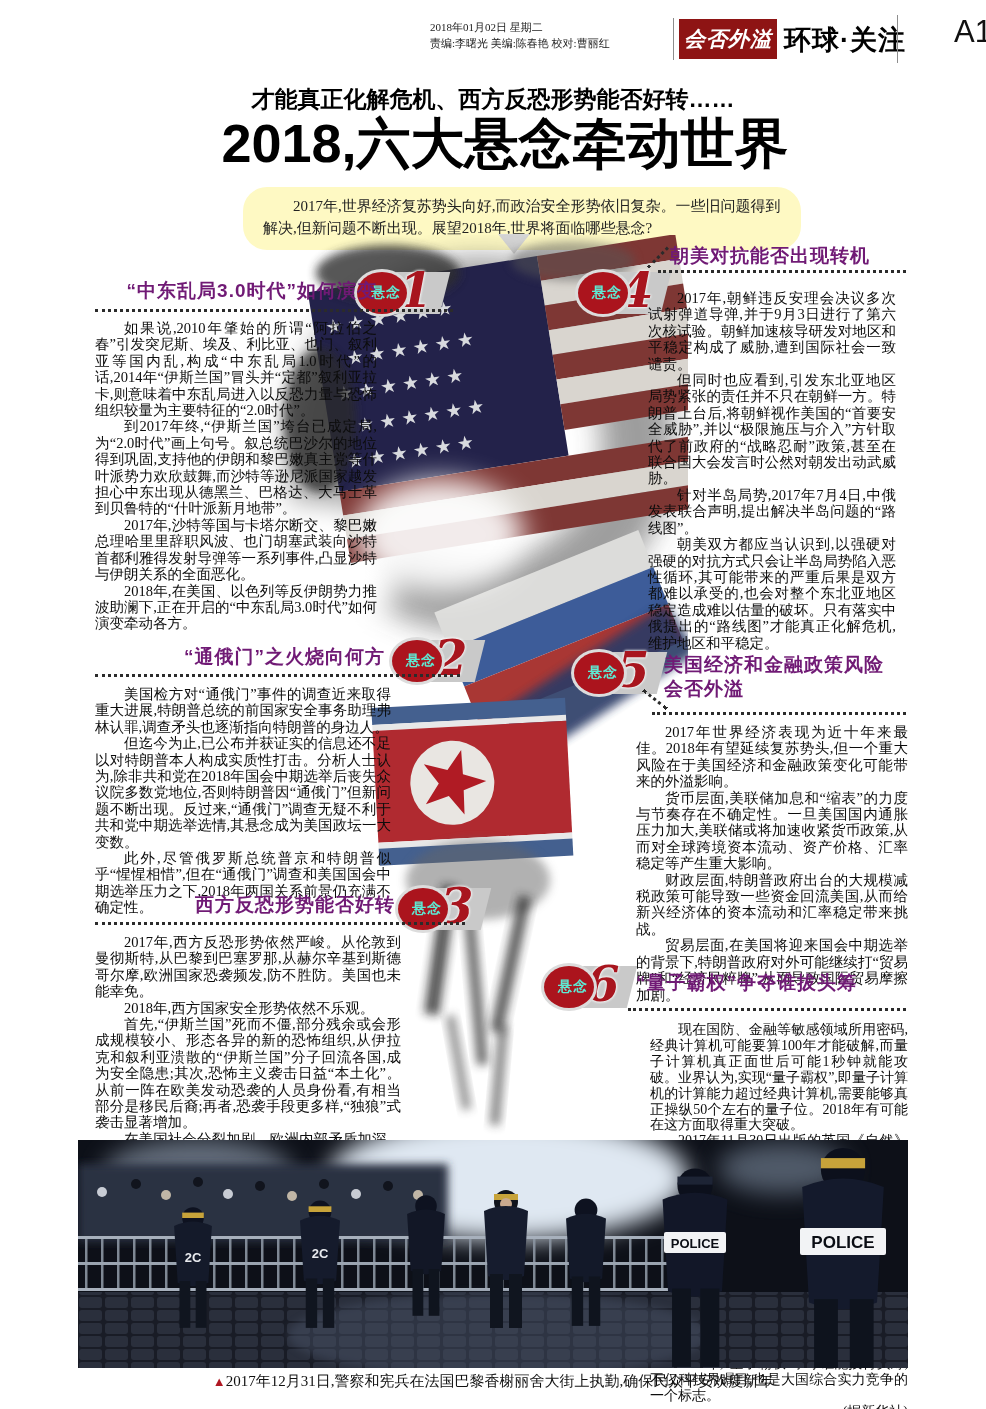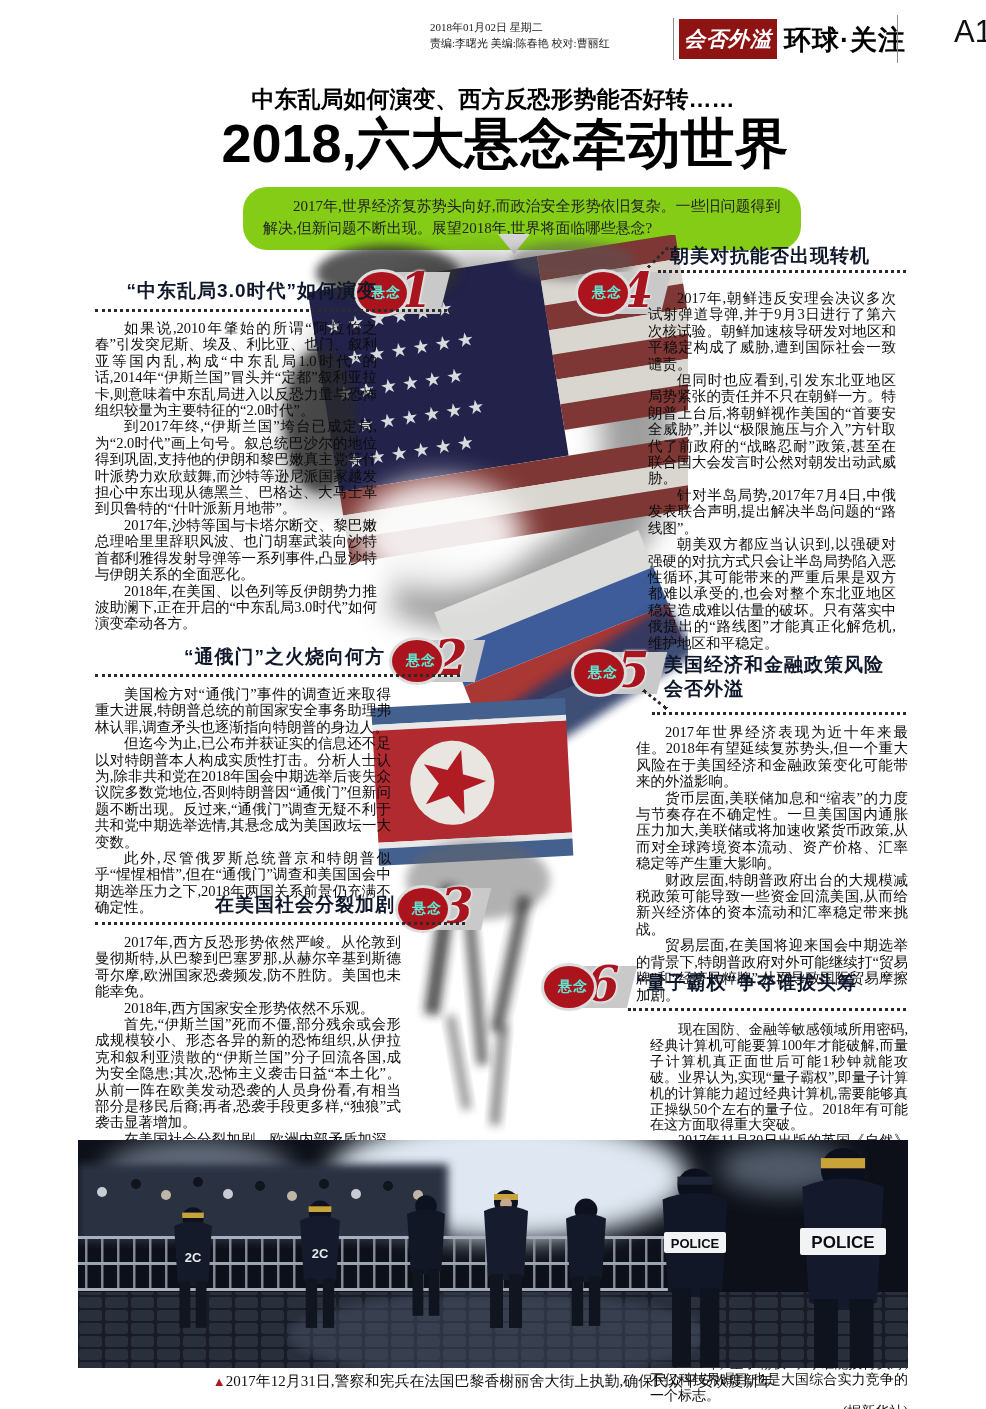--- a/index.html
+++ b/index.html
@@ -17,28 +17,28 @@
   .section-name{position:absolute;left:784px;top:22px;font-family:"Liberation Sans",sans-serif;
             font-weight:700;font-size:27px;letter-spacing:1px;color:#000;}
   .page-num{position:absolute;left:906px;top:14px;font-family:"Liberation Sans",sans-serif;
             font-size:31px;color:#111;margin-left:48px;}
   
   .kicker{position:absolute;left:0;top:84px;width:100%;text-align:center;
           font-family:"Liberation Sans",sans-serif;font-weight:700;font-size:23px;color:#000;}
   .main-title{position:absolute;left:12px;top:108px;width:100%;text-align:center;
           font-family:"Liberation Sans",sans-serif;font-weight:900;font-size:54px;color:#000;letter-spacing:0px;}
   
-  .bubble{position:absolute;left:243px;top:187px;width:558px;background:#84cc16;border-radius:24px;
+  .bubble{position:absolute;left:243px;top:187px;width:558px;background:#fef9c3;border-radius:24px;
           padding:9px 20px 10px 20px;box-sizing:border-box;font-size:15px;line-height:1.45;color:#222;}
   .bubble .txt{text-indent:2em;}
   .bubble-tail{position:absolute;left:498px;top:234px;width:0;height:0;
           border-left:16px solid transparent;border-right:16px solid transparent;border-top:20px solid #d7d7d7;}
   
   .sec-head{position:absolute;font-family:"Liberation Sans",sans-serif;font-weight:600;
-            font-size:19px;letter-spacing:1px;color:#0f172a;}
+            font-size:19px;letter-spacing:1px;color:#701a75;}
   .sec-head.right{text-align:right;}
   .rule{position:absolute;height:0;border-top:3px dotted #2b2b2b;}
   .leader{position:absolute;border-top:3px dotted #2b2b2b;}
   .badge{position:absolute;width:92px;height:52px;}
   .badge .plate{position:absolute;left:34px;top:4px;width:54px;height:42px;background:#c9c9c9;transform:skewX(-14deg);}
   .badge .circ{position:absolute;left:0;top:4px;width:42px;height:42px;border-radius:50%;background:#ab141d;
                box-shadow:0 0 0 3px #dcdcdc;color:#5eead4;display:flex;align-items:center;justify-content:center;
                font-family:Liberation Mono, monospace;font-size:14px;font-weight:700;letter-spacing:1px;padding-left:8px;}
   .badge .num{position:absolute;left:42px;top:-6px;font-family:"DejaVu Serif",serif;font-style:italic;
               font-weight:700;font-size:48px;color:#a8151e;text-shadow:0 0 3px #fff,0 0 3px #fff;}
@@ -61,21 +61,21 @@
   <div class="hdr-meta">
     <div>2018年01月02日 星期二</div>
     <div>责编:李曙光 美编:陈春艳 校对:曹丽红</div>
   </div>
   <div class="hdr-div d1"></div>
   <div class="masthead">会否外溢</div>
   <div class="section-name">环球·关注</div>
   <div class="hdr-div d2"></div>
   <div class="page-num">A11</div>
 
-  <div class="kicker">中东乱局如何演变、西方反恐形势能否好转……</div>
+  <div class="kicker">才能真正化解危机、西方反恐形势能否好转……</div>
   <div class="main-title">2018,六大悬念牵动世界</div>
 
   <div class="bubble">
     <div class="txt">2017年,世界经济复苏势头向好,而政治安全形势依旧复杂。一些旧问题得到解决,但新问题不断出现。展望2018年,世界将面临哪些悬念?</div>
   </div>
   <div class="bubble-tail"></div>
 
   <svg class="qmark" viewBox="0 0 420 912">
     <defs>
       <filter id="bM" x="-60%" y="-60%" width="220%" height="220%">
@@ -184,21 +184,21 @@
   </div>
 
   <div class="sec-head right" style="left:95px;top:644px;width:290px;">“通俄门”之火烧向何方</div>
   <div class="rule" style="left:95px;top:674px;width:365px;"></div>
   <div class="copy" style="left:95px;top:686px;width:296px;">
     <p>美国检方对“通俄门”事件的调查近来取得重大进展,特朗普总统的前国家安全事务助理弗林认罪,调查矛头也逐渐指向特朗普的身边人。</p>
     <p>但迄今为止,已公布并获证实的信息还不足以对特朗普本人构成实质性打击。分析人士认为,除非共和党在2018年国会中期选举后丧失众议院多数党地位,否则特朗普因“通俄门”但新问题不断出现。反过来,“通俄门”调查无疑不利于共和党中期选举选情,其悬念成为美国政坛一大变数。</p>
     <p>此外,尽管俄罗斯总统普京和特朗普似乎“惺惺相惜”,但在“通俄门”调查和美国国会中期选举压力之下,2018年两国关系前景仍充满不确定性。</p>
   </div>
 
-  <div class="sec-head right" style="left:95px;top:892px;width:300px;">在美国社会分裂加剧</div>
+  <div class="sec-head right" style="left:95px;top:892px;width:300px;">西方反恐形势能否好转</div>
   <div class="rule" style="left:95px;top:922px;width:370px;"></div>
   <div class="copy" style="left:95px;top:934px;width:306px;">
     <p>2017年,西方反恐形势依然严峻。从伦敦到曼彻斯特,从巴黎到巴塞罗那,从赫尔辛基到斯德哥尔摩,欧洲国家恐袭频发,防不胜防。美国也未能幸免。</p>
     <p>2018年,西方国家安全形势依然不乐观。</p>
     <p>首先,“伊斯兰国”死而不僵,部分残余或会形成规模较小、形态各异的新的恐怖组织,从伊拉克和叙利亚溃散的“伊斯兰国”分子回流各国,成为安全隐患;其次,恐怖主义袭击日益“本土化”。从前一阵在欧美发动恐袭的人员身份看,有相当部分是移民后裔;再者,恐袭手段更多样,“独狼”式袭击显著增加。</p>
     <p>在美国社会分裂加剧、欧洲内部矛盾加深、恐怖分子从中东转移的大背景下,西方又能有什么手段来摆脱反恐困境?</p>
   </div>
 
   <div class="sec-head" style="left:670px;top:243px;width:240px;">朝美对抗能否出现转机</div>
   <div class="rule" style="left:658px;top:270px;width:248px;"></div>

